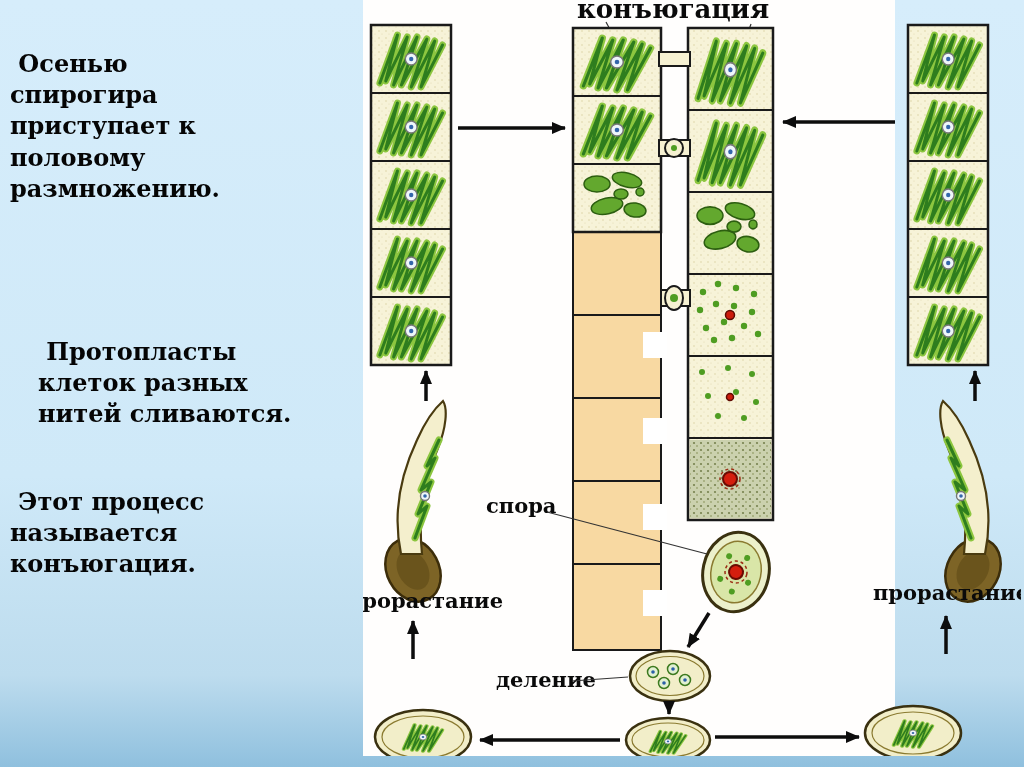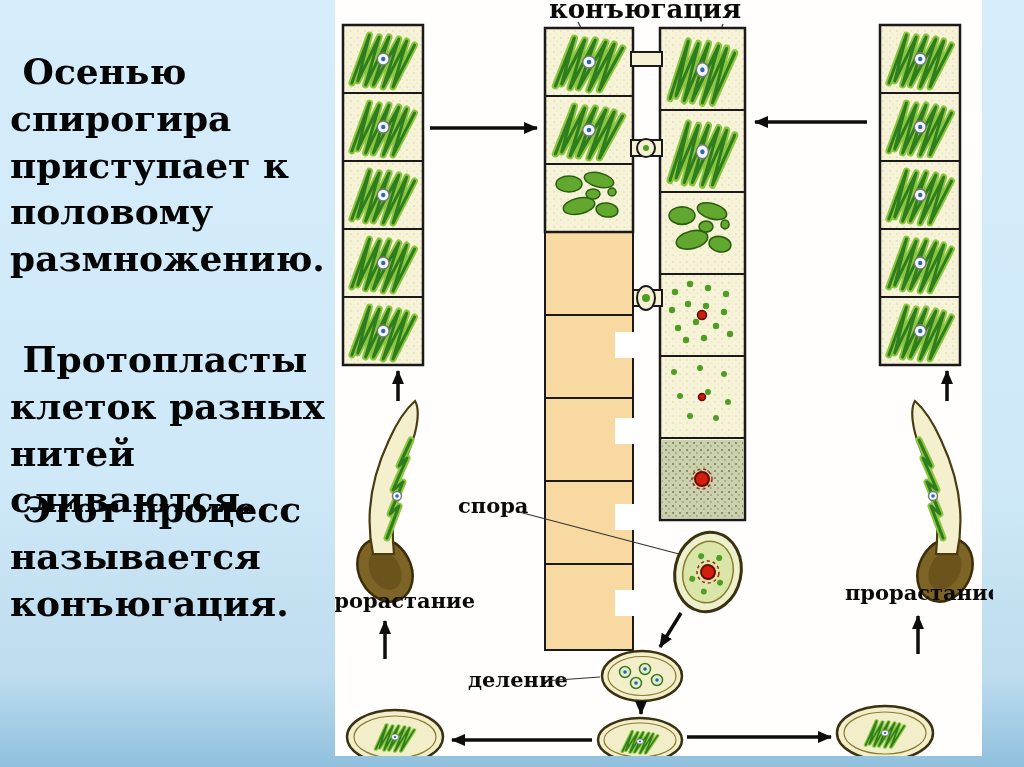--- a/index.html
+++ b/index.html
@@ -3,27 +3,27 @@
 <meta charset="utf-8">
 <style>
   html,body{margin:0;padding:0;}
   .slide{
     position:relative;width:1024px;height:767px;overflow:hidden;
     background:linear-gradient(180deg,#d6edfb 0%,#cfe9f8 62%,#bddcee 88%,#8fc0de 100%);
     font-family:"DejaVu Serif", serif;
   }
   .text-col p{
     position:absolute;left:10px;width:322px;margin:0;
-    font-weight:bold;font-size:36px;line-height:1.3;color:#050505;
+    font-weight:bold;font-size:24px;line-height:1.3;color:#050505;
     white-space:pre-wrap;
   }
   #para1{top:48px;}
-  #para2{top:336px;}
+  #para2{top:336px;margin-left:28px;}
   #para3{top:486px;}
-  .panel{position:absolute;left:335px;top:0;width:647px;height:756px;background:#fffefd;}
+  .panel{position:absolute;left:363px;top:0;width:532px;height:756px;background:#fffefd;}
   .panel svg{display:block;}
   svg text{font-family:"DejaVu Serif", serif;font-weight:bold;fill:#0a0a0a;}
   .t-title{font-size:26px;}
   .t-label{font-size:21px;}
   .wall{fill:url(#stip);stroke:#1a1a1a;stroke-width:2.5;}
   .wline{stroke:#1a1a1a;stroke-width:2;}
   .zigA{fill:none;stroke:#8cc63f;stroke-width:7;stroke-linejoin:round;stroke-linecap:round;}
   .zigB{fill:none;stroke:#2e7d1e;stroke-width:3;stroke-linejoin:round;stroke-linecap:round;}
   .nucO{fill:#eef6fa;stroke:#777;stroke-width:1.4;}
   .nucI{fill:#3466aa;}

